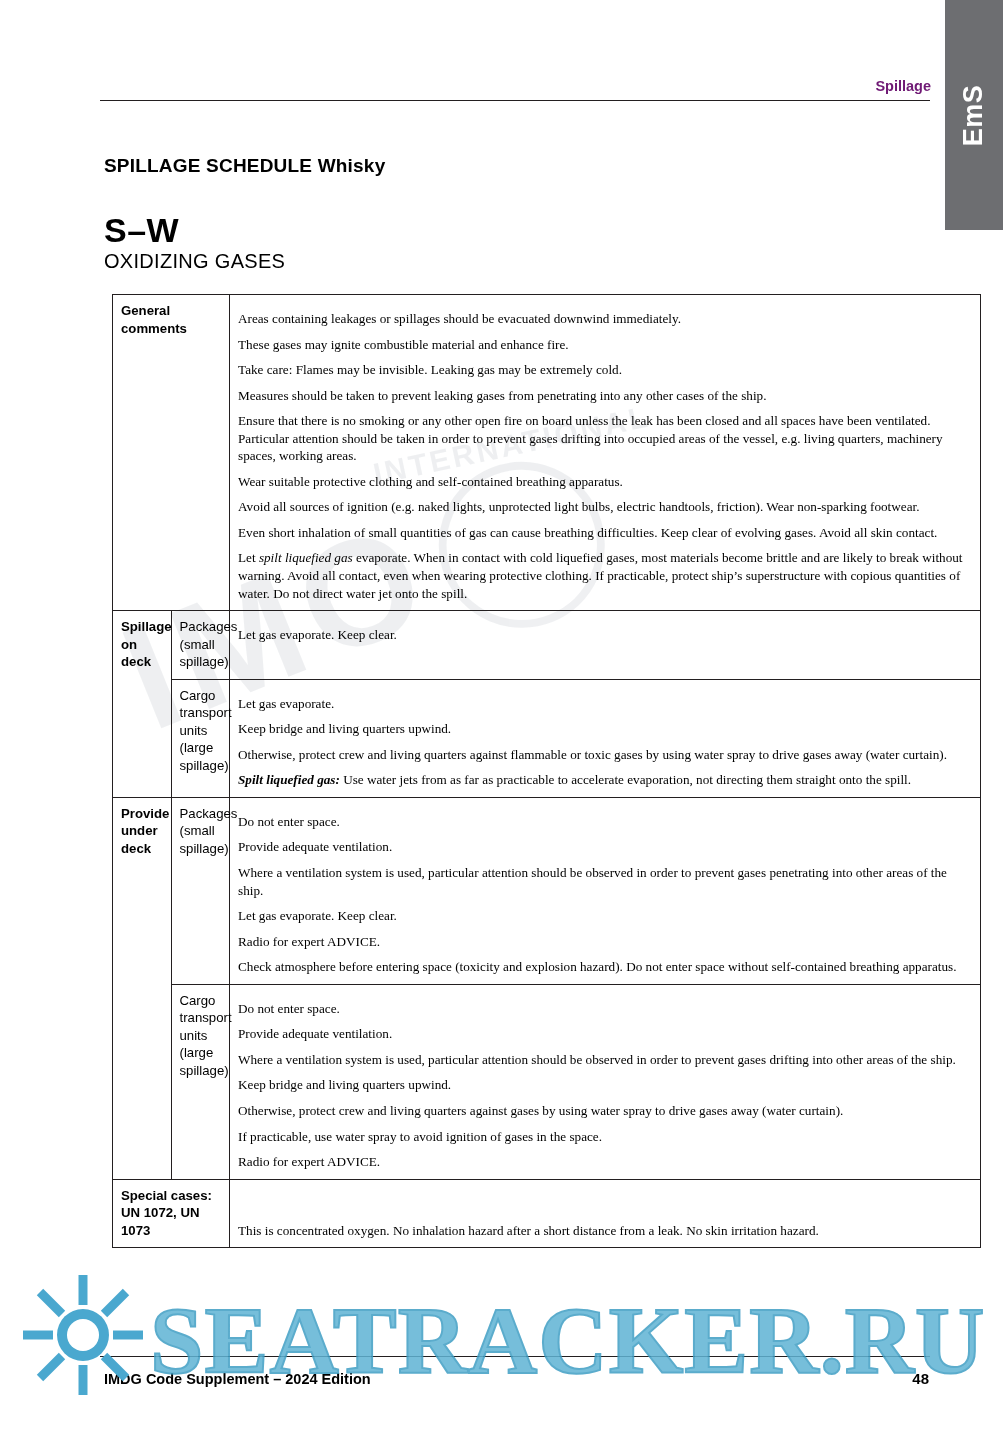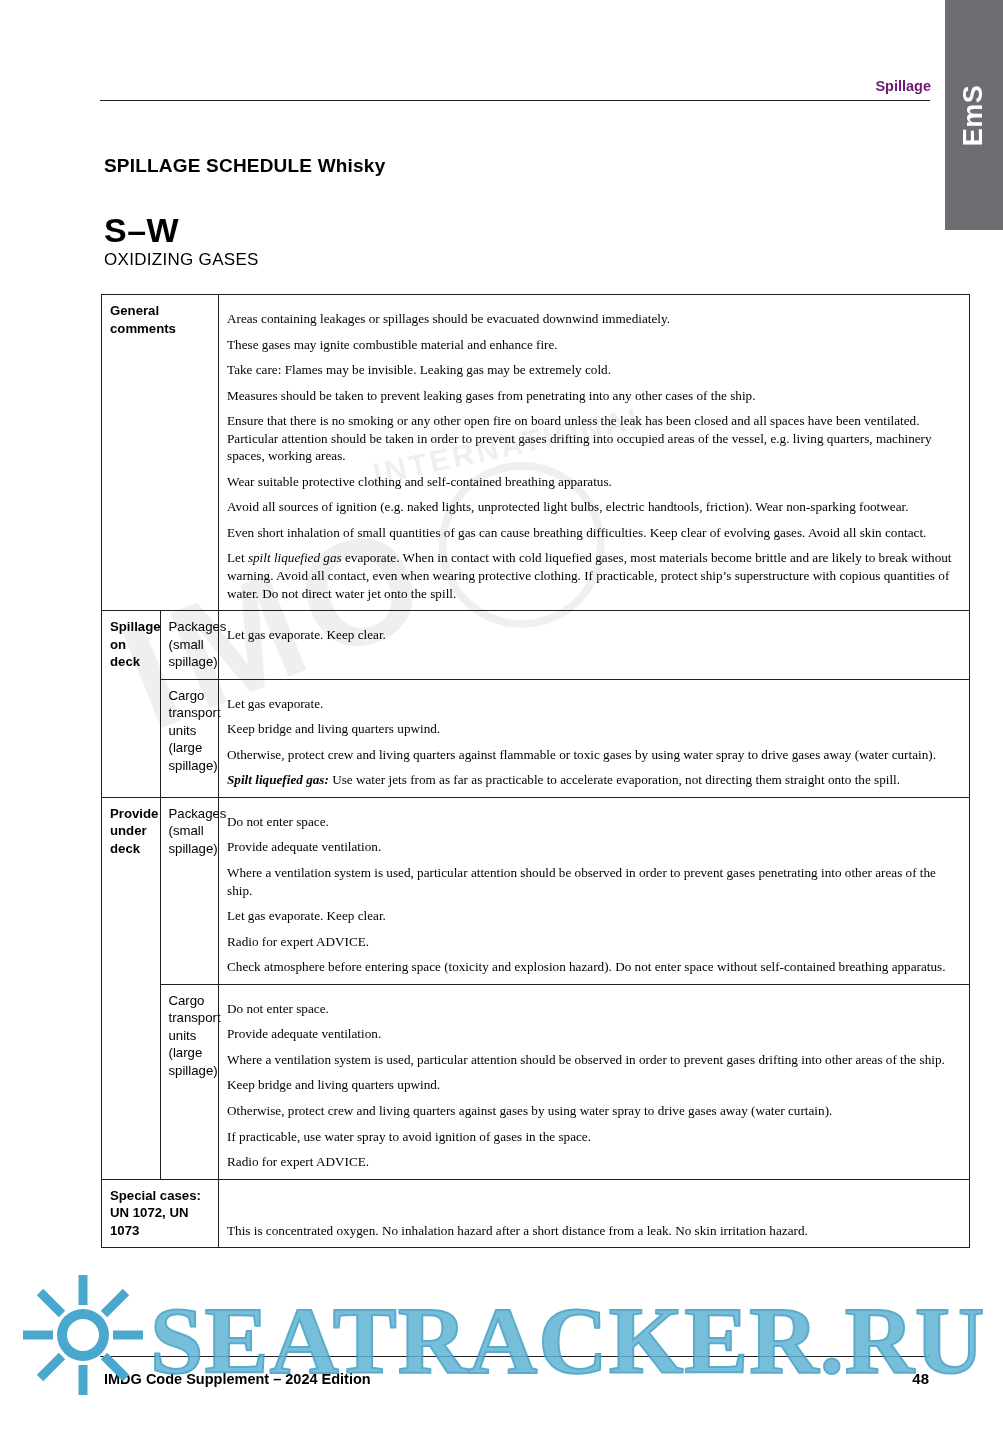--- a/index.html
+++ b/index.html
@@ -74,29 +74,29 @@
     top: 211px;
     left: 104px;
     font-size: 34px;
     font-weight: bold;
     letter-spacing: 0.5px;
   }
   .sub-title {
     position: absolute;
     top: 250px;
     left: 104px;
-    font-size: 17px;
+    font-size: 20px;
     letter-spacing: 0.3px;
   }
 
   
   table.schedule {
     position: absolute;
     top: 294px;
-    left: 101px;
+    left: 112px;
     width: 869px;
     border-collapse: collapse;
     table-layout: fixed;
   }
   table.schedule td {
     border: 1px solid #231f20;
     vertical-align: top;
     padding: 7px 8px 8px 8px;
     font-size: 13.2px;
     line-height: 1.33;

